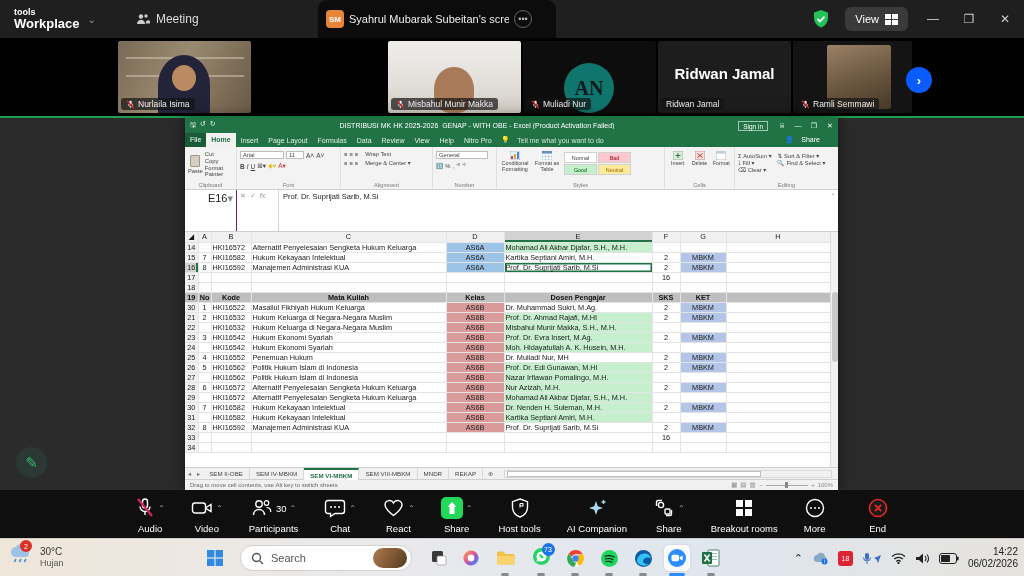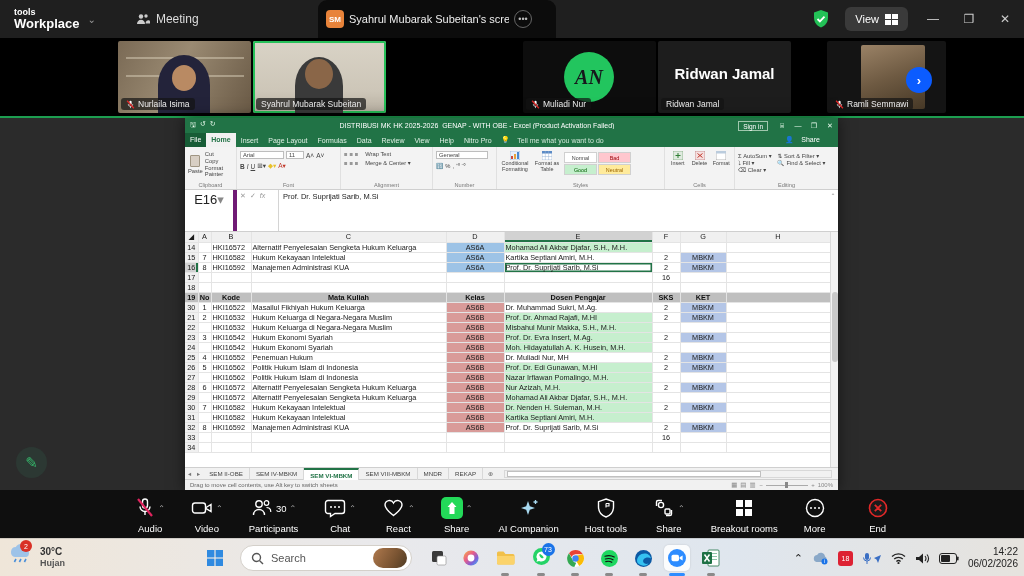--- a/index.html
+++ b/index.html
@@ -39,26 +39,26 @@
   .bg1 .shelf { position:absolute; left:8px; width:118px; height:2px; background:#d8cdb8; opacity:.5; }
   .figure { position:absolute; border-radius:50% 50% 0 0; }
   .f1 { left:40px; top:14px; width:52px; height:60px; background:#23233a; }
   .face1 { position:absolute; left:54px; top:24px; width:24px; height:26px; border-radius:50%; background:#b98a63; }
   .bg2 { background:linear-gradient(180deg,#d9d3c6 0%,#cdc6b8 70%,#b8b0a2 100%); }
   .f2 { left:42px; top:16px; width:48px; height:58px; background:#3a3a3a; }
   .face2 { position:absolute; left:52px; top:18px; width:28px; height:30px; border-radius:50%; background:#8a6648; }
   .bg3 { background:linear-gradient(180deg,#efedea 0%,#e2dfda 60%,#cfcac2 100%); }
   .face3 { position:absolute; left:46px; top:26px; width:40px; height:46px; border-radius:48% 48% 40% 40%; background:#a87a58; }
   .bg4 { background:#0d0d0d; }
-  .anav { position:absolute; left:41px; top:11px; width:50px; height:50px; border-radius:50%;
-    background:#22c55e; display:flex; align-items:center; justify-content:center;
-    font-family:"Liberation Serif", serif; font-style:italic; font-weight:bold; font-size:20px; color:#17171c; }
+  .anav { position:absolute; left:41px; top:22px; width:50px; height:50px; border-radius:50%;
+    background:#0f766e; display:flex; align-items:center; justify-content:center;
+    font-family:"Liberation Serif", serif; font-weight:bold; font-size:20px; color:#17171c; }
   .bg5 { background:#1d1d1d; }
   .bigname { position:absolute; top:24px; width:100%; text-align:center; font-size:15px; font-weight:bold; color:#fff; }
-  .bg6 { background:#141414;margin-left:34px; }
+  .bg6 { background:#141414; }
   .photo6 { position:absolute; left:34px; top:4px; width:64px; height:64px;
     background:linear-gradient(160deg,#9a8266 0%,#6e5a42 50%,#463826 100%); border-radius:2px; }
   #nextbtn { position:absolute; left:906px; top:29px; width:26px; height:26px; border-radius:50%;
     background:#0b5cff; color:#fff; display:flex; align-items:center; justify-content:center;
     font-size:13px; font-weight:bold; }
 
   
   #sharearea { position:absolute; top:116px; left:0; width:1024px; height:374px; background:#2b2b2b;
     border-top:2px solid #1d9e50; }
 
@@ -93,22 +93,22 @@
   .fmtbtn { font-size:6.5px; }
   .stylebox { width:33px; height:11px; font-size:5.4px; line-height:11px; text-align:center;
     border:1px solid #d0d0d0; background:#fff; }
   .sb-bad { background:#ffc7ce; color:#9c0006; }
   .sb-good { background:#c6efce; color:#006100; }
   .sb-neutral { background:#ffeb9c; color:#9c6500; }
   .bigbtn { display:flex; flex-direction:column; align-items:center; width:30px; text-align:center;
     font-size:5.4px; line-height:1.1; padding-top:1px; }
   .bicon { width:10px; height:9px; margin-bottom:1px; }
   #xl-formula { height:42px; display:flex; border-bottom:1px solid #cfcfcf; background:#fff; }
-  .namebox { width:52px; border-right:4px solid #701a75; font-size:13px; padding:2px 3px; color:#222;
-    display:flex; justify-content:center; }
+  .namebox { width:52px; border-right:1px solid #701a75; font-size:11px; padding:2px 3px; color:#222;
+    display:flex; justify-content:flex-end; }
   .fxbtns { width:42px; border-right:1px solid #d4d4d4; color:#999; font-size:7px; padding:2px 3px;
     display:flex; gap:4px; }
   .fcontent { flex:1; padding:2px 4px; font-size:7.5px; color:#222; }
   .fcollapse { width:10px; color:#888; font-size:6px; text-align:center; padding-top:2px; }
 
   
   #sheetwrap { position:relative; height:235px; overflow:hidden; background:#fff; }
   table.sheet { border-collapse:collapse; table-layout:fixed; width:645px; }
   table.sheet td, table.sheet th { height:10px; font-size:7.3px; font-weight:normal;
     white-space:nowrap; overflow:hidden; border-right:1px solid #e4e4e4; border-bottom:1px solid #e4e4e4;
@@ -159,21 +159,21 @@
   .sharebtn { width:22px; height:22px; background:#23d959; border-radius:5px; display:flex;
     align-items:center; justify-content:center; }
 
   
   #taskbar { position:absolute; top:538px; left:0; width:1024px; height:38px;
     background:linear-gradient(90deg,#efe6d9 0%,#e9e9ec 38%,#dfe6ee 72%,#e6e3de 100%);
     border-top:1px solid rgba(120,120,120,.25); }
   #weather { position:absolute; left:8px; top:4px; display:flex; gap:6px; align-items:center; }
   .wbadge { position:absolute; left:12px; top:-3px; width:12px; height:12px; border-radius:50%;
     background:#d93025; color:#fff; font-size:7px; display:flex; align-items:center; justify-content:center; }
-  .wtext { line-height:1.2;font-weight:bold; }
+  .wtext { line-height:1.2; }
   .wt1 { font-size:10px; color:#333; }
   .wt2 { font-size:9px; color:#555; }
   .tico { position:absolute; top:6px; width:26px; height:26px; display:flex; align-items:center;
     justify-content:center; border-radius:5px; }
   .runbar { position:absolute; top:34px; width:8px; height:2.5px; border-radius:2px; background:#8a8a8a; }
   #searchpill { position:absolute; left:240px; top:6px; width:172px; height:26px; background:#fff;
     border:1px solid #d4d0ca; border-radius:13px; display:flex; align-items:center; padding:0 4px 0 10px; gap:7px; }
   #searchpill .stext { font-size:11px; color:#555; flex:1; }
   .simg { width:34px; height:20px; border-radius:10px; background:linear-gradient(120deg,#b07a4e,#7a5432 60%,#4e3a22); }
   .zoomhl { background:rgba(255,255,255,.85); box-shadow:0 0 2px rgba(0,0,0,.15); }
@@ -239,25 +239,30 @@
     <div class="vlabel">
       <svg width="9" height="9" viewBox="0 0 12 12">
           <rect x="4.5" y="1" width="3" height="5.5" rx="1.5" fill="#fff"></rect>
           <path d="M3 5.5a3 3 0 0 0 6 0" fill="none" stroke="#fff" stroke-width=".9"></path>
           <line x1="6" y1="8.5" x2="6" y2="10.8" stroke="#fff" stroke-width=".9"></line>
           <line x1="1.5" y1="1" x2="10.5" y2="11" stroke="#e02828" stroke-width="1.7"></line>
         </svg>
       <span>Nurlaila Isima</span>
     </div>
   </div>
-  <div class="tile bg2 t-active" style="left:253px">
-    <div class="figure f2"></div>
-    <div class="face2"></div>
+  <div class="tile bg3" style="left:388px">
+    <div class="face3"></div>
     <div class="vlabel">
-      <span>Syahrul Mubarak Subeitan</span>
+      <svg width="9" height="9" viewBox="0 0 12 12">
+          <rect x="4.5" y="1" width="3" height="5.5" rx="1.5" fill="#fff"></rect>
+          <path d="M3 5.5a3 3 0 0 0 6 0" fill="none" stroke="#fff" stroke-width=".9"></path>
+          <line x1="6" y1="8.5" x2="6" y2="10.8" stroke="#fff" stroke-width=".9"></line>
+          <line x1="1.5" y1="1" x2="10.5" y2="11" stroke="#e02828" stroke-width="1.7"></line>
+        </svg>
+      <span>Misbahul Munir Makka</span>
     </div>
   </div>
   <div class="tile bg4" style="left:523px">
     <div class="anav">AN</div>
     <div class="vlabel">
       <svg width="9" height="9" viewBox="0 0 12 12">
           <rect x="4.5" y="1" width="3" height="5.5" rx="1.5" fill="#fff"></rect>
           <path d="M3 5.5a3 3 0 0 0 6 0" fill="none" stroke="#fff" stroke-width=".9"></path>
           <line x1="6" y1="8.5" x2="6" y2="10.8" stroke="#fff" stroke-width=".9"></line>
           <line x1="1.5" y1="1" x2="10.5" y2="11" stroke="#e02828" stroke-width="1.7"></line>
@@ -820,35 +825,35 @@
         <svg width="12" height="14" viewBox="0 0 12 14">
             <path d="M6 1l4.5 5H8.5v7h-5V6H1.5z" fill="#fff"></path>
           </svg>
       </div>
       <span class="tchev">⌃</span>
     </div>
     <span class="tlabel">Share</span>
   </div>
   <div class="titem">
     <div class="ticon">
+      <svg width="20" height="22" viewBox="0 0 20 22">
+          <path d="M10 2l7.5 2.7v5c0 5-3.2 8.8-7.5 10.3C5.7 18.5 2.5 14.7 2.5 9.7v-5z" fill="none" stroke="#fff" stroke-width="1.4"></path>
+          <path d="M10 6.5v4M10 6.5h3v2.5h-3" fill="none" stroke="#fff" stroke-width="1.1"></path>
+        </svg>
+    </div>
+    <span class="tlabel">Host tools</span>
+  </div>
+  <div class="titem">
+    <div class="ticon">
       <svg width="22" height="22" viewBox="0 0 22 22">
           <path d="M10 4l1.8 5.2L17 11l-5.2 1.8L10 18l-1.8-5.2L3 11l5.2-1.8z" fill="#a8d9f0"></path>
           <path d="M17.5 3v4M15.5 5h4" stroke="#a8d9f0" stroke-width="1.3"></path>
         </svg>
     </div>
     <span class="tlabel">AI Companion</span>
-  </div>
-  <div class="titem">
-    <div class="ticon">
-      <svg width="20" height="22" viewBox="0 0 20 22">
-          <path d="M10 2l7.5 2.7v5c0 5-3.2 8.8-7.5 10.3C5.7 18.5 2.5 14.7 2.5 9.7v-5z" fill="none" stroke="#fff" stroke-width="1.4"></path>
-          <path d="M10 6.5v4M10 6.5h3v2.5h-3" fill="none" stroke="#fff" stroke-width="1.1"></path>
-        </svg>
-    </div>
-    <span class="tlabel">Host tools</span>
   </div>
   <div class="titem">
     <div class="ticon">
       <svg width="22" height="22" viewBox="0 0 22 22">
           <path d="M9 3.5H5A1.5 1.5 0 0 0 3.5 5v4" fill="none" stroke="#fff" stroke-width="1.4"></path>
           <circle cx="8" cy="8" r="2.6" fill="none" stroke="#fff" stroke-width="1.4"></circle>
           <path d="M13 18.5h4a1.5 1.5 0 0 0 1.5-1.5v-4" fill="none" stroke="#fff" stroke-width="1.4"></path>
           <rect x="12" y="12" width="5" height="5" rx="1" fill="none" stroke="#fff" stroke-width="1.4"></rect>
         </svg>
       <span class="tchev">⌃</span>

